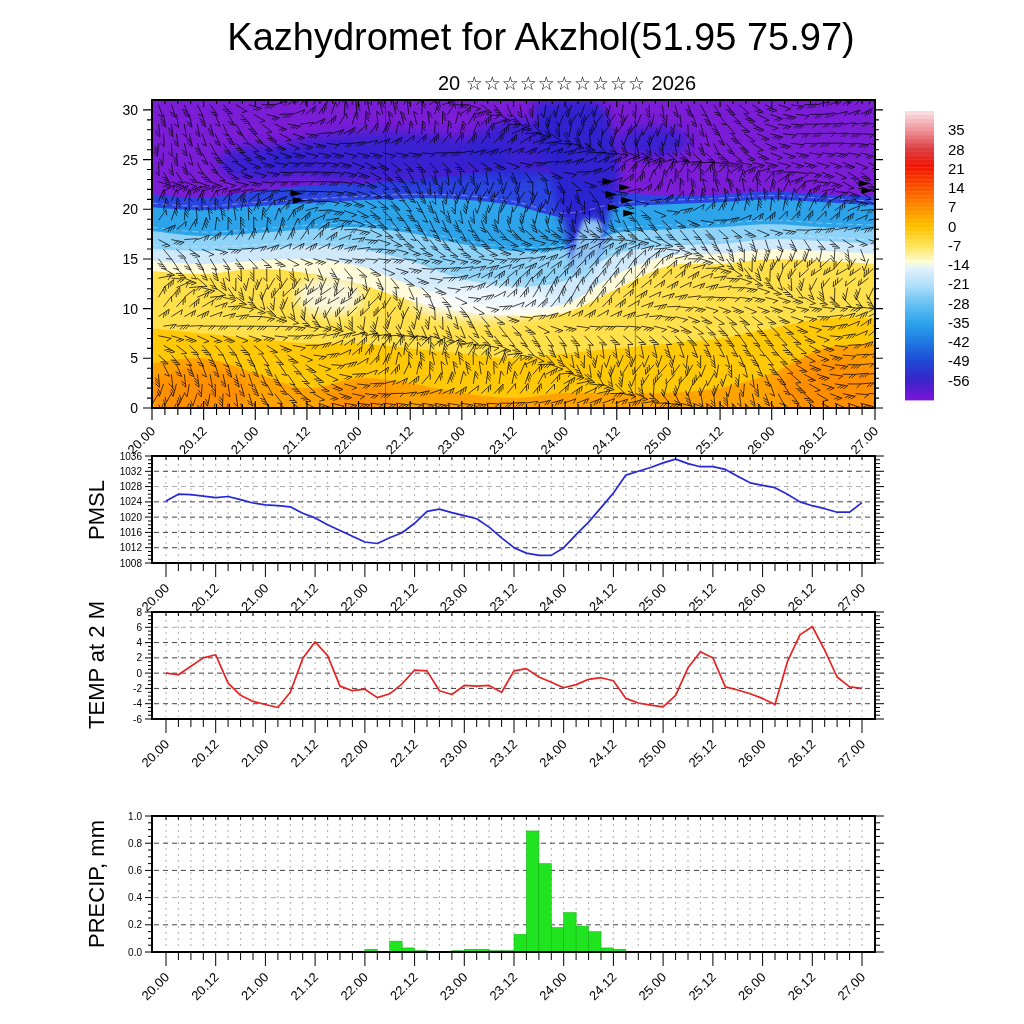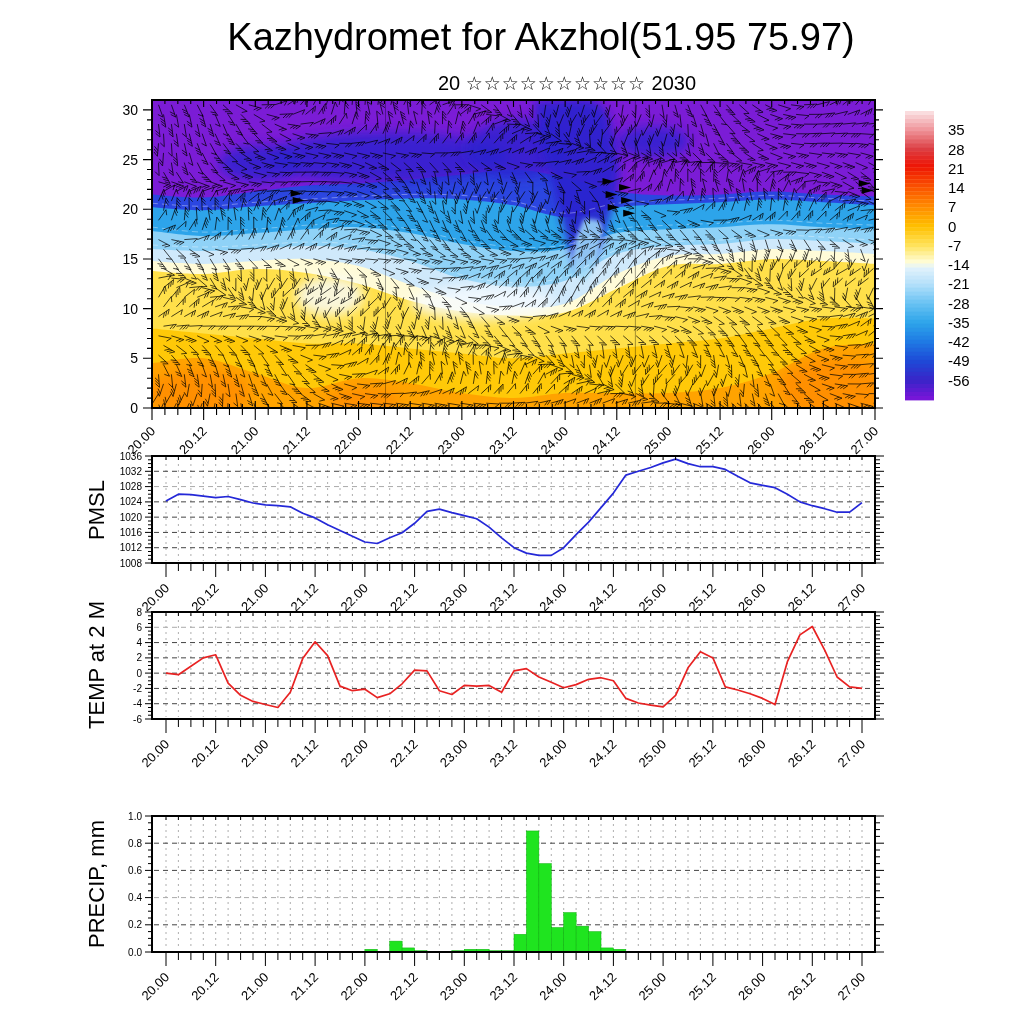--- a/index.html
+++ b/index.html
@@ -12,21 +12,21 @@
   .vlabel{position:absolute;transform:translate(-50%,-50%) rotate(-90deg);
           font-size:22px;white-space:nowrap;}
   #plot{position:absolute;left:0;top:0;}
   text{font-family:"Liberation Sans","DejaVu Sans",sans-serif;}
 </style>
 </head>
 <body>
 
 <div class="page">
   <div class="title">Kazhydromet for Akzhol(51.95 75.97)</div>
-  <div class="subtitle"><span>20 </span><span class="stars">☆☆☆☆☆☆☆☆☆☆</span><span> 2030</span></div>
+  <div class="subtitle"><span>20 </span><span class="stars">☆☆☆☆☆☆☆☆☆☆</span><span> 2026</span></div>
 
   <div class="vlabel" style="left:97px;top:510px;">PMSL</div>
   <div class="vlabel" style="left:97px;top:665px;">TEMP at 2 M</div>
   <div class="vlabel" style="left:97px;top:884px;">PRECIP, mm</div>
 
   <svg id="plot" width="1024" height="1024">
       <defs>
         <filter id="b6" x="-60%" y="-60%" width="220%" height="220%">
           <feGaussianBlur stdDeviation="6"></feGaussianBlur>
         </filter>

